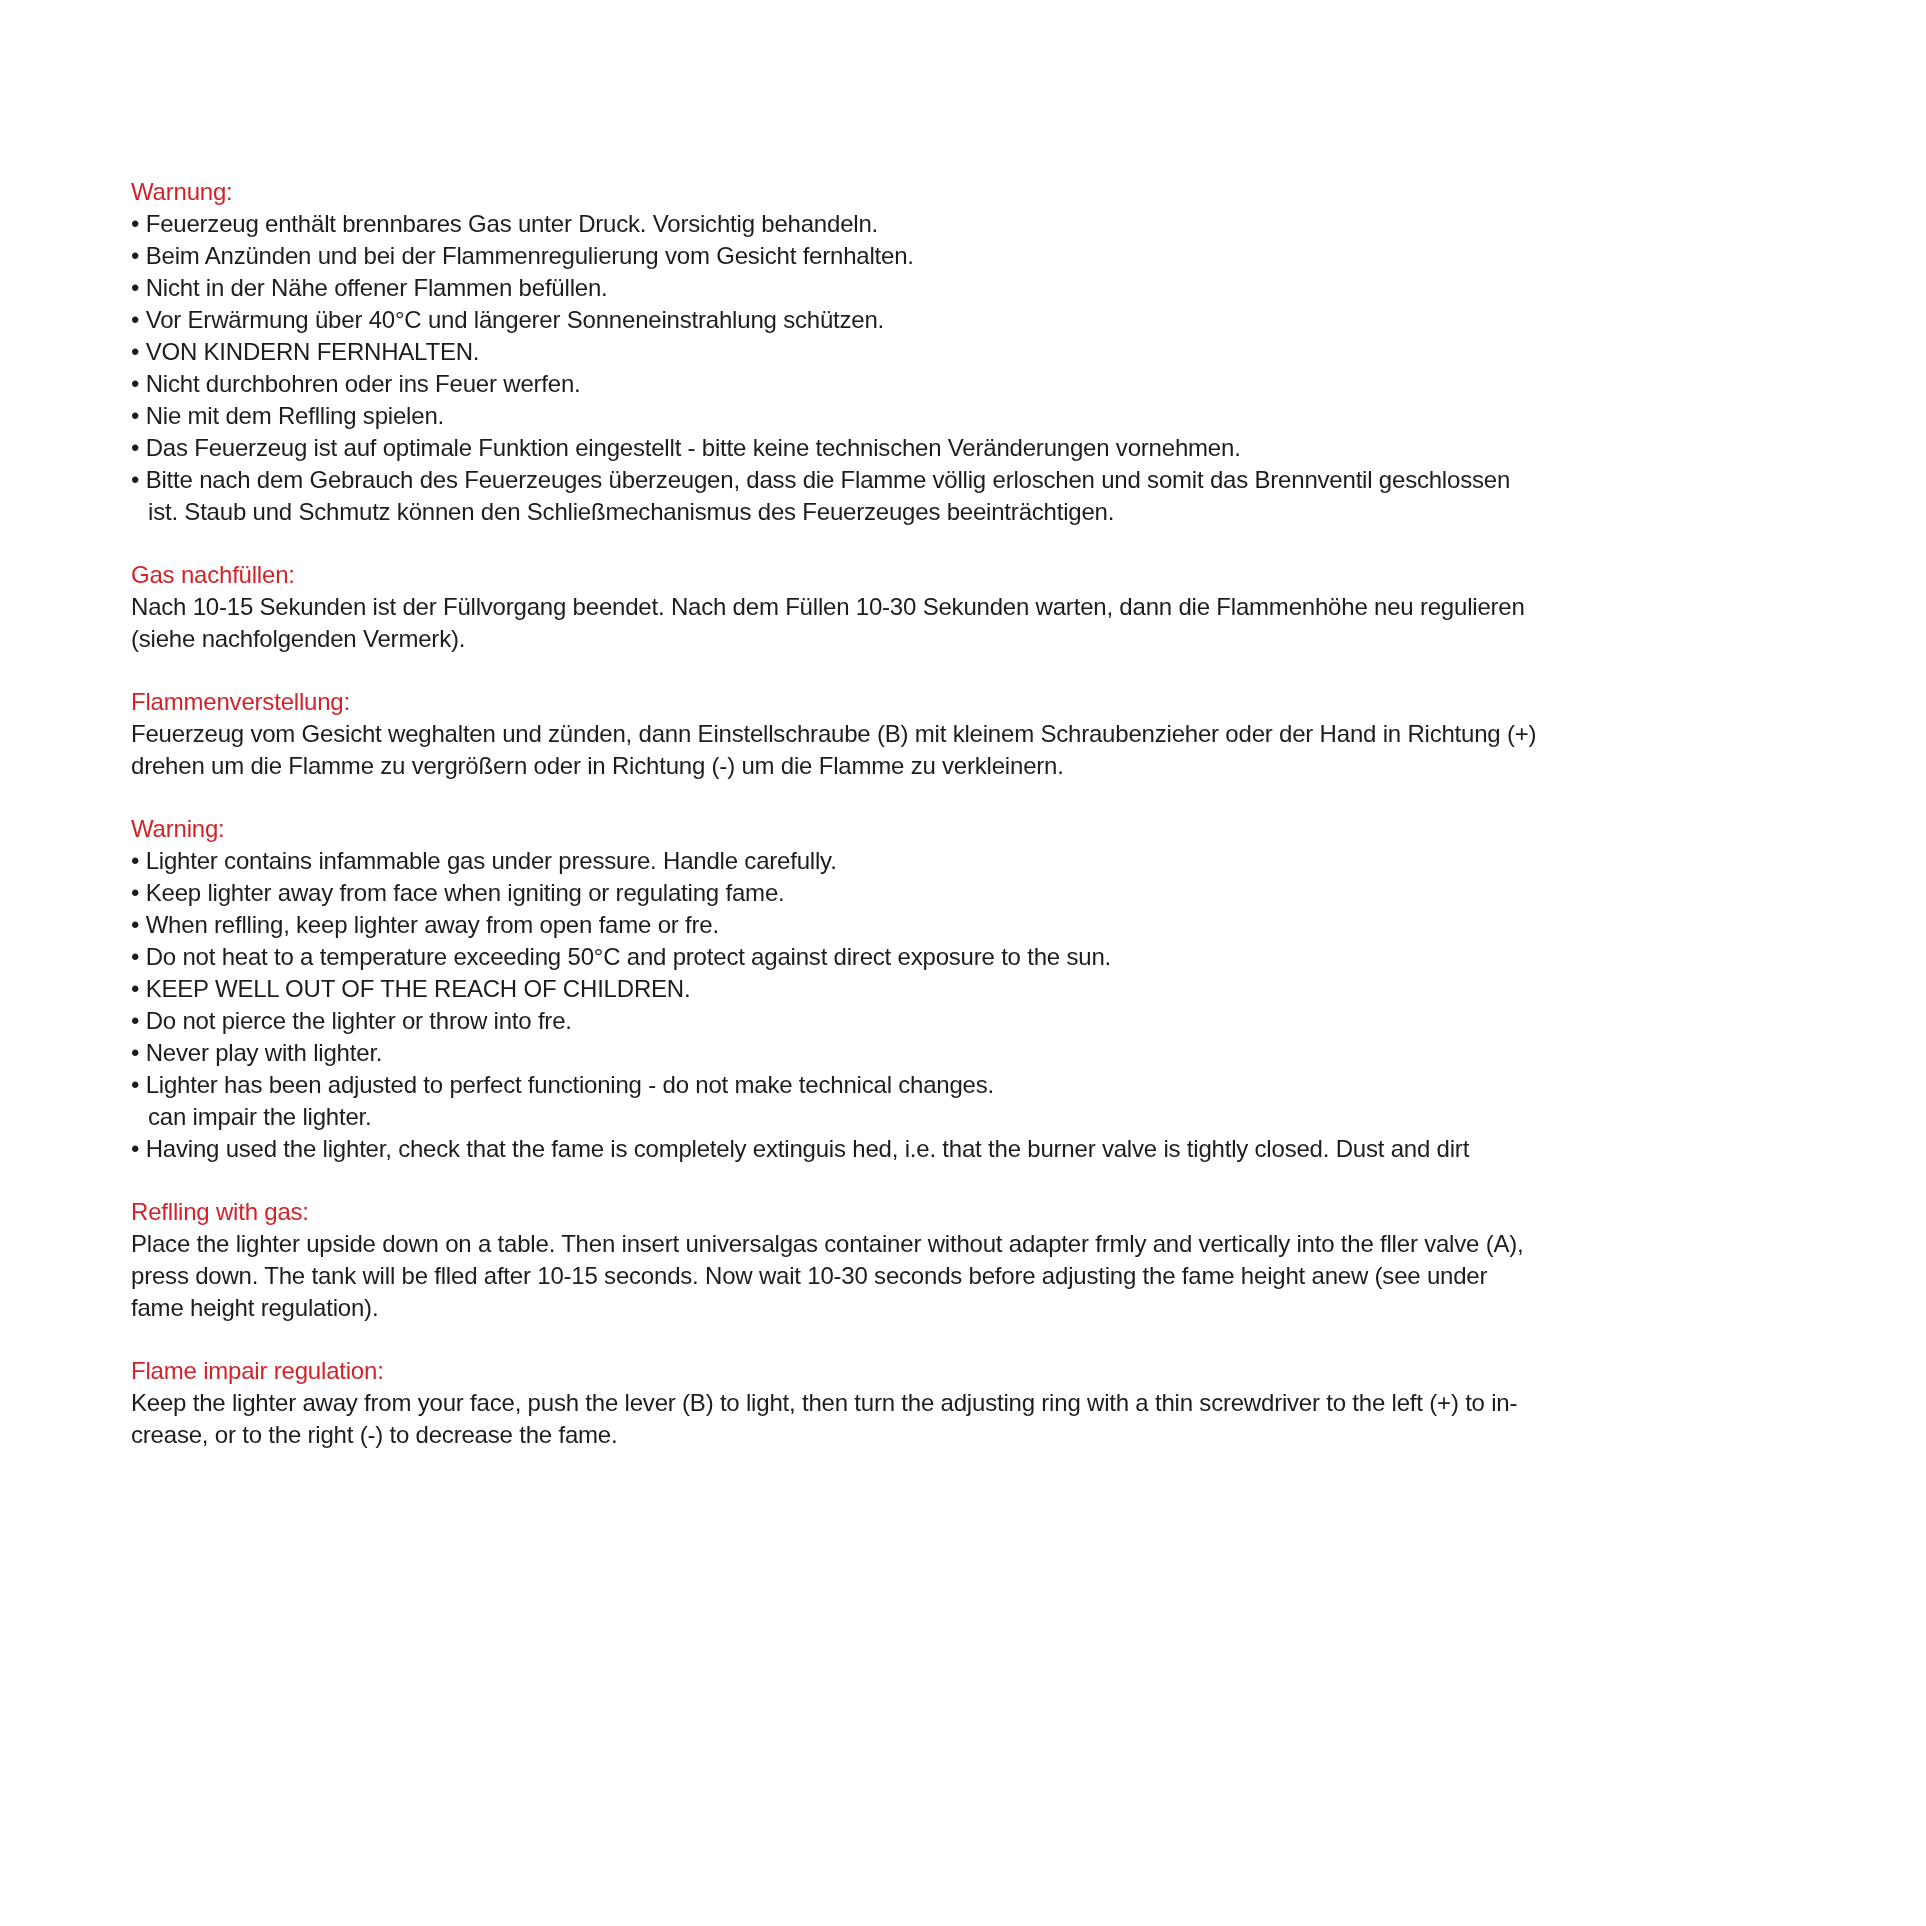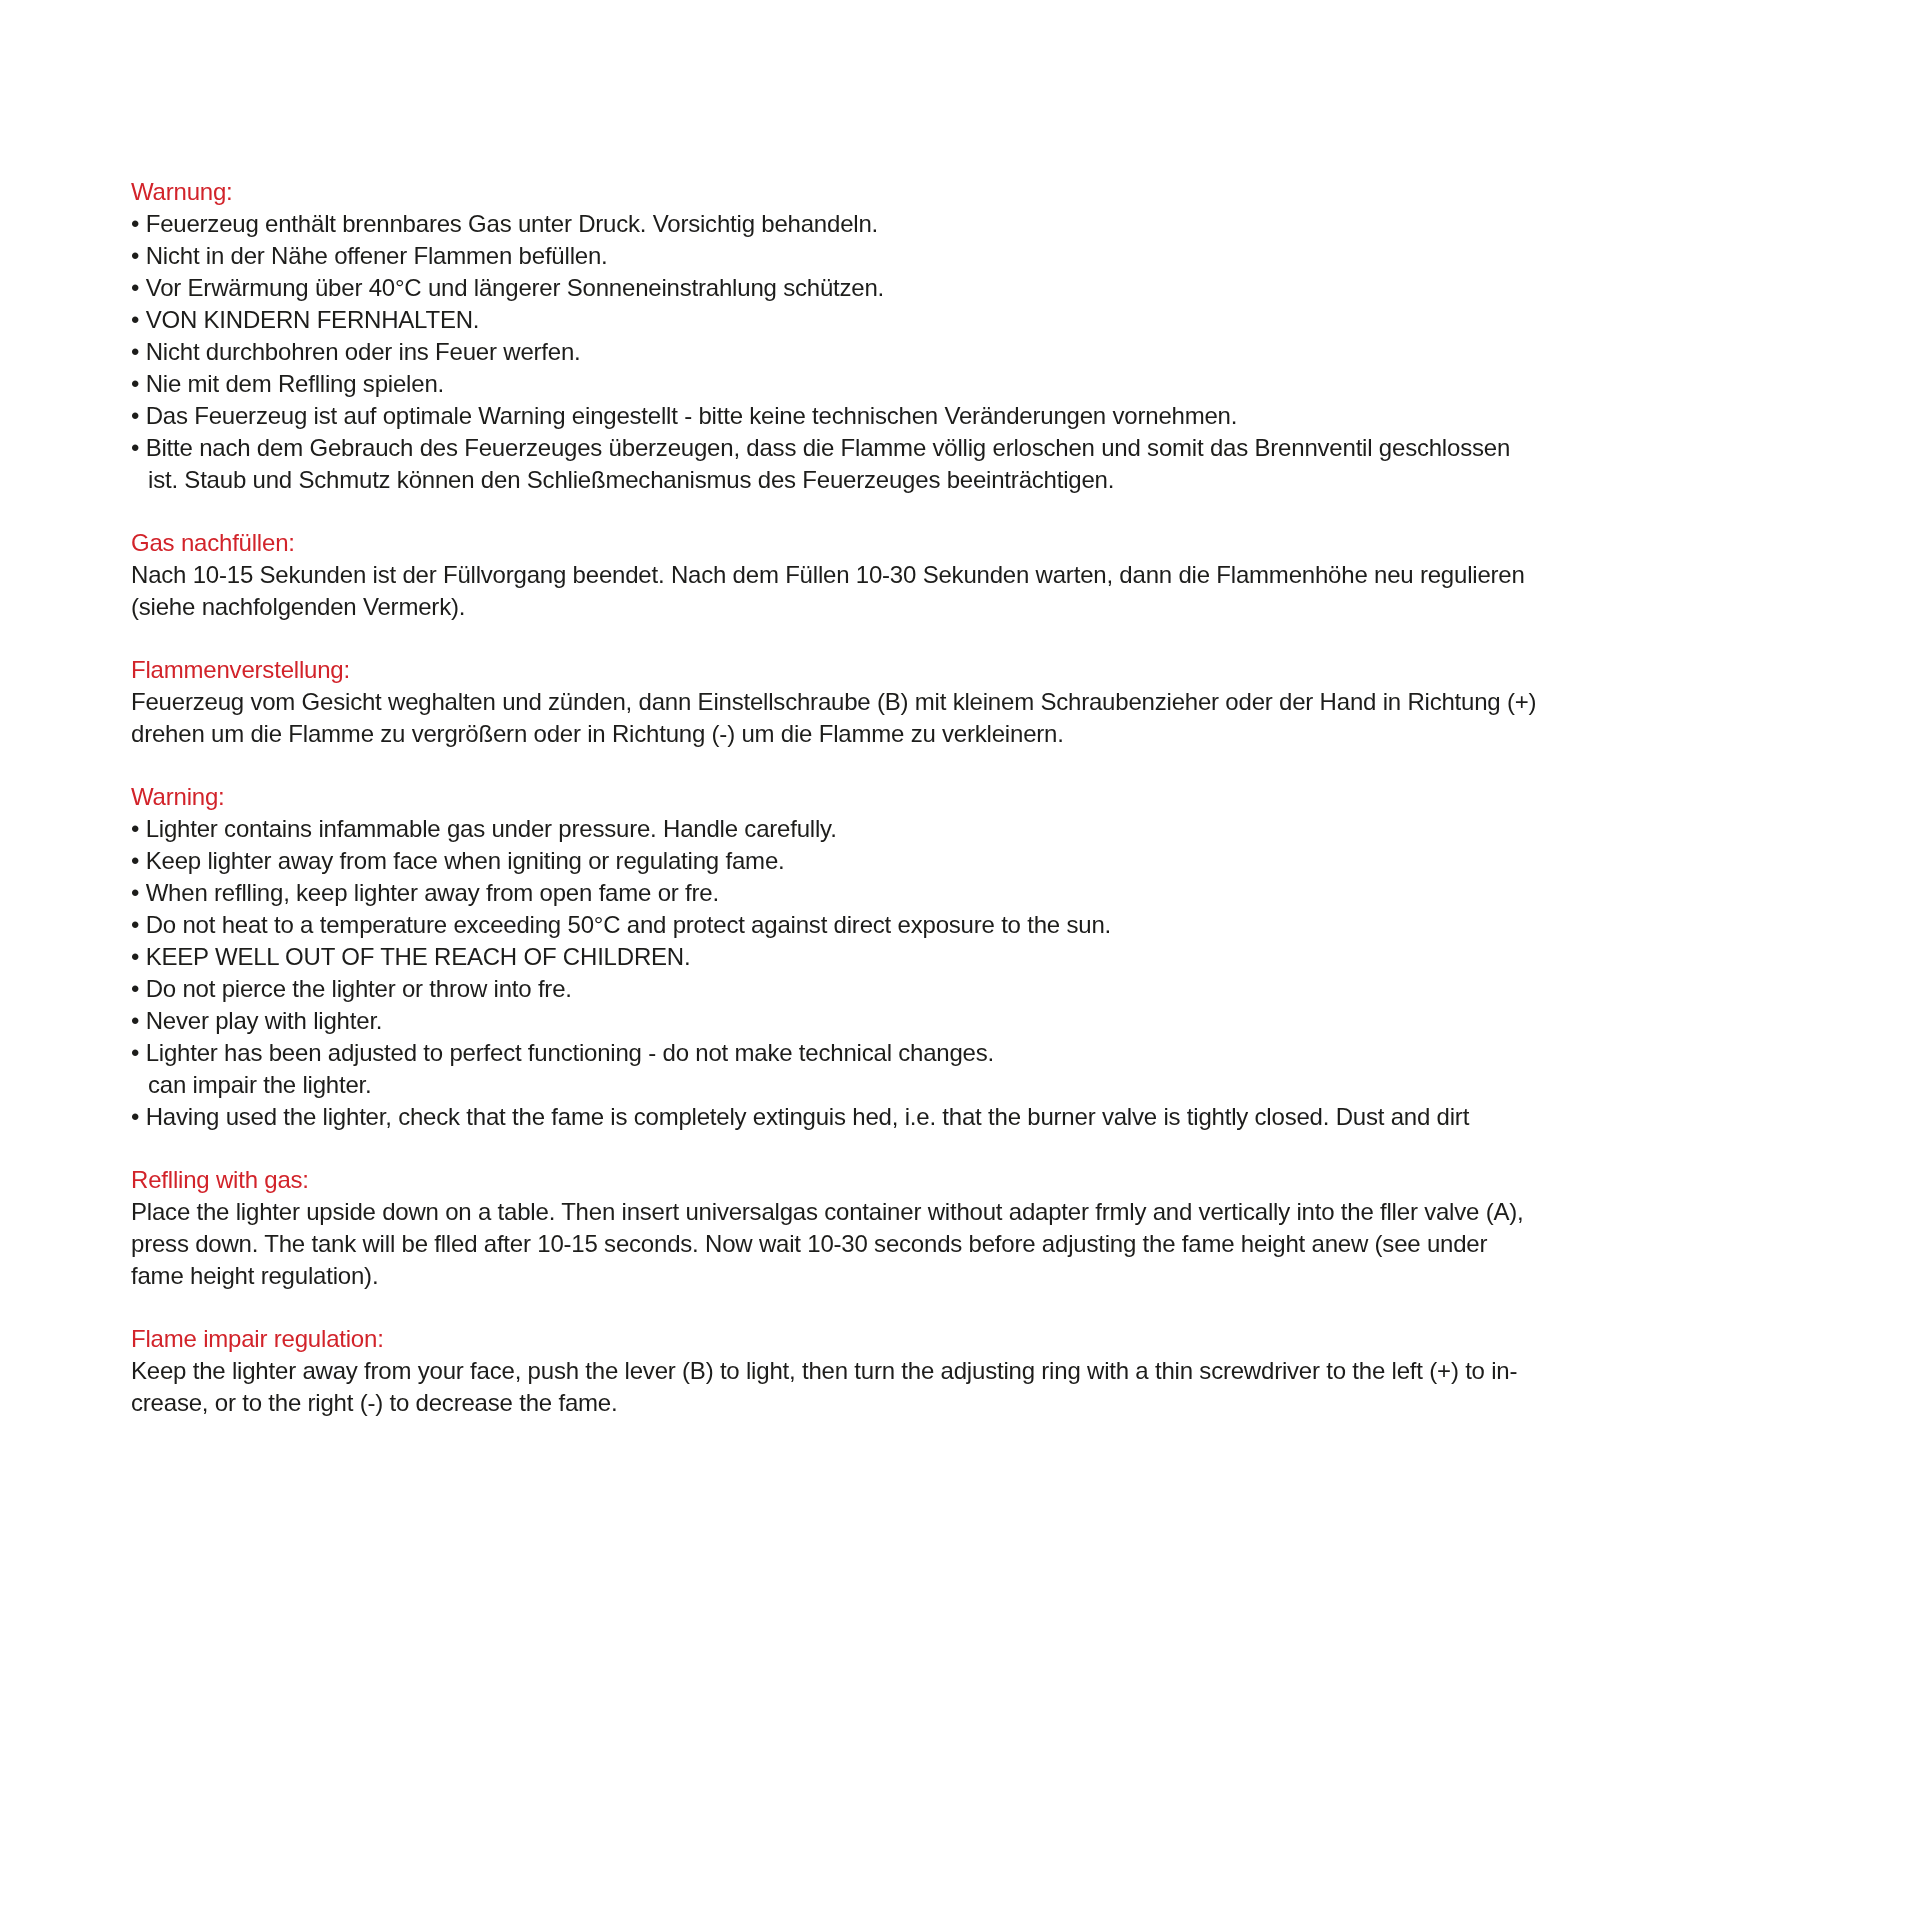--- a/index.html
+++ b/index.html
@@ -35,26 +35,27 @@
   }
 </style>
 </head>
 <body>
 
 <div class="page">
   <div id="content">
       <div class="section">
         <div class="heading">Warnung:</div>
         <div class="line bullet">• Feuerzeug enthält brennbares Gas unter Druck. Vorsichtig behandeln.</div>
+        <div class="line bullet">• Beim Anzünden und bei der Flammenregulierung vom Gesicht fernhalten.</div>
         <div class="line bullet">• Nicht in der Nähe offener Flammen befüllen.</div>
         <div class="line bullet">• Vor Erwärmung über 40°C und längerer Sonneneinstrahlung schützen.</div>
         <div class="line bullet">• VON KINDERN FERNHALTEN.</div>
         <div class="line bullet">• Nicht durchbohren oder ins Feuer werfen.</div>
         <div class="line bullet">• Nie mit dem Reflling spielen.</div>
-        <div class="line bullet">• Das Feuerzeug ist auf optimale Warning eingestellt - bitte keine technischen Veränderungen vornehmen.</div>
+        <div class="line bullet">• Das Feuerzeug ist auf optimale Funktion eingestellt - bitte keine technischen Veränderungen vornehmen.</div>
         <div class="line bullet">• Bitte nach dem Gebrauch des Feuerzeuges überzeugen, dass die Flamme völlig erloschen und somit das Brennventil geschlossen</div>
         <div class="line cont">ist. Staub und Schmutz können den Schließmechanismus des Feuerzeuges beeinträchtigen.</div>
       </div>
       <div class="section">
         <div class="heading">Gas nachfüllen:</div>
         <div class="line body">Nach 10-15 Sekunden ist der Füllvorgang beendet. Nach dem Füllen 10-30 Sekunden warten, dann die Flammenhöhe neu regulieren</div>
         <div class="line body">(siehe nachfolgenden Vermerk).</div>
       </div>
       <div class="section">
         <div class="heading">Flammenverstellung:</div>

